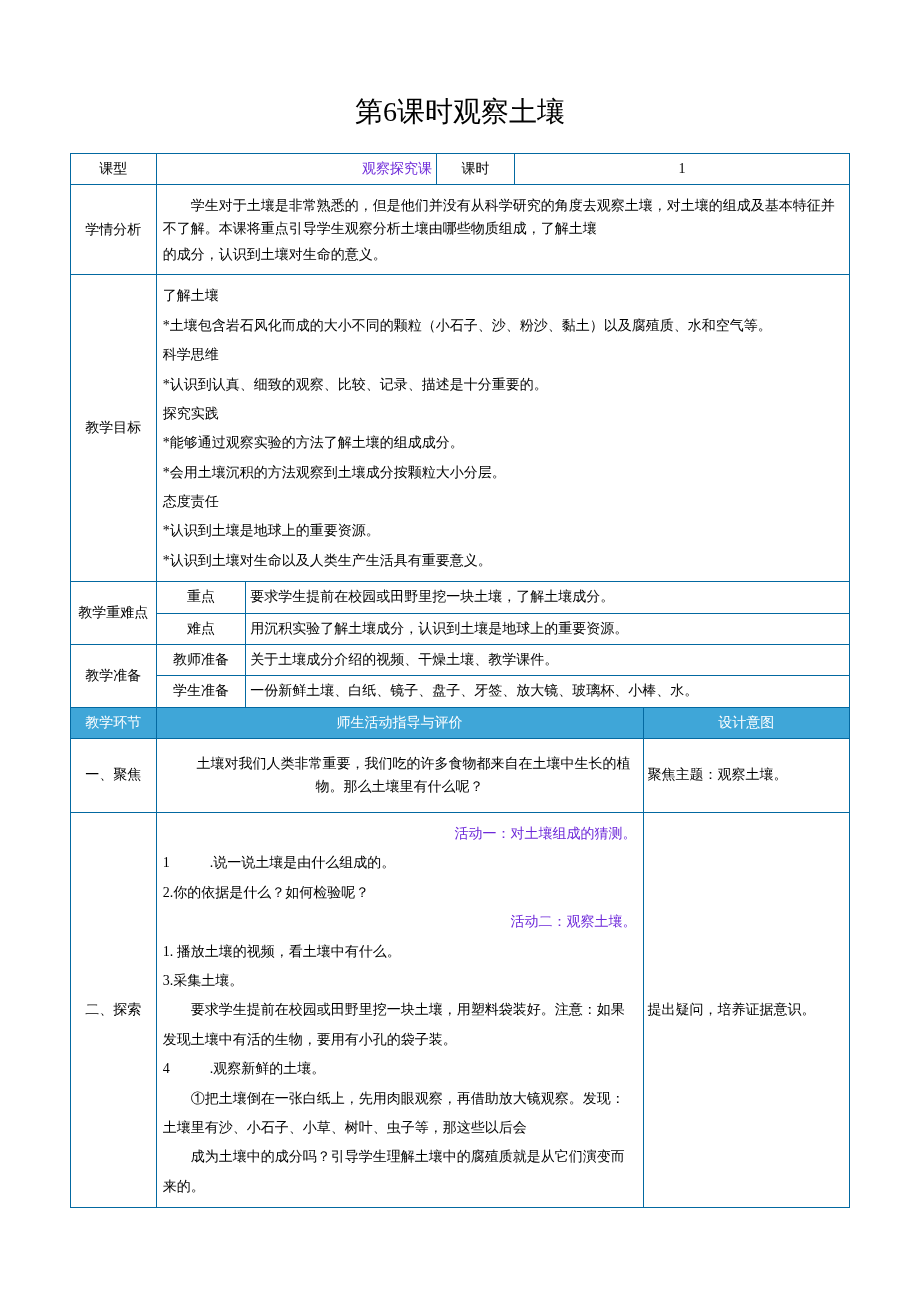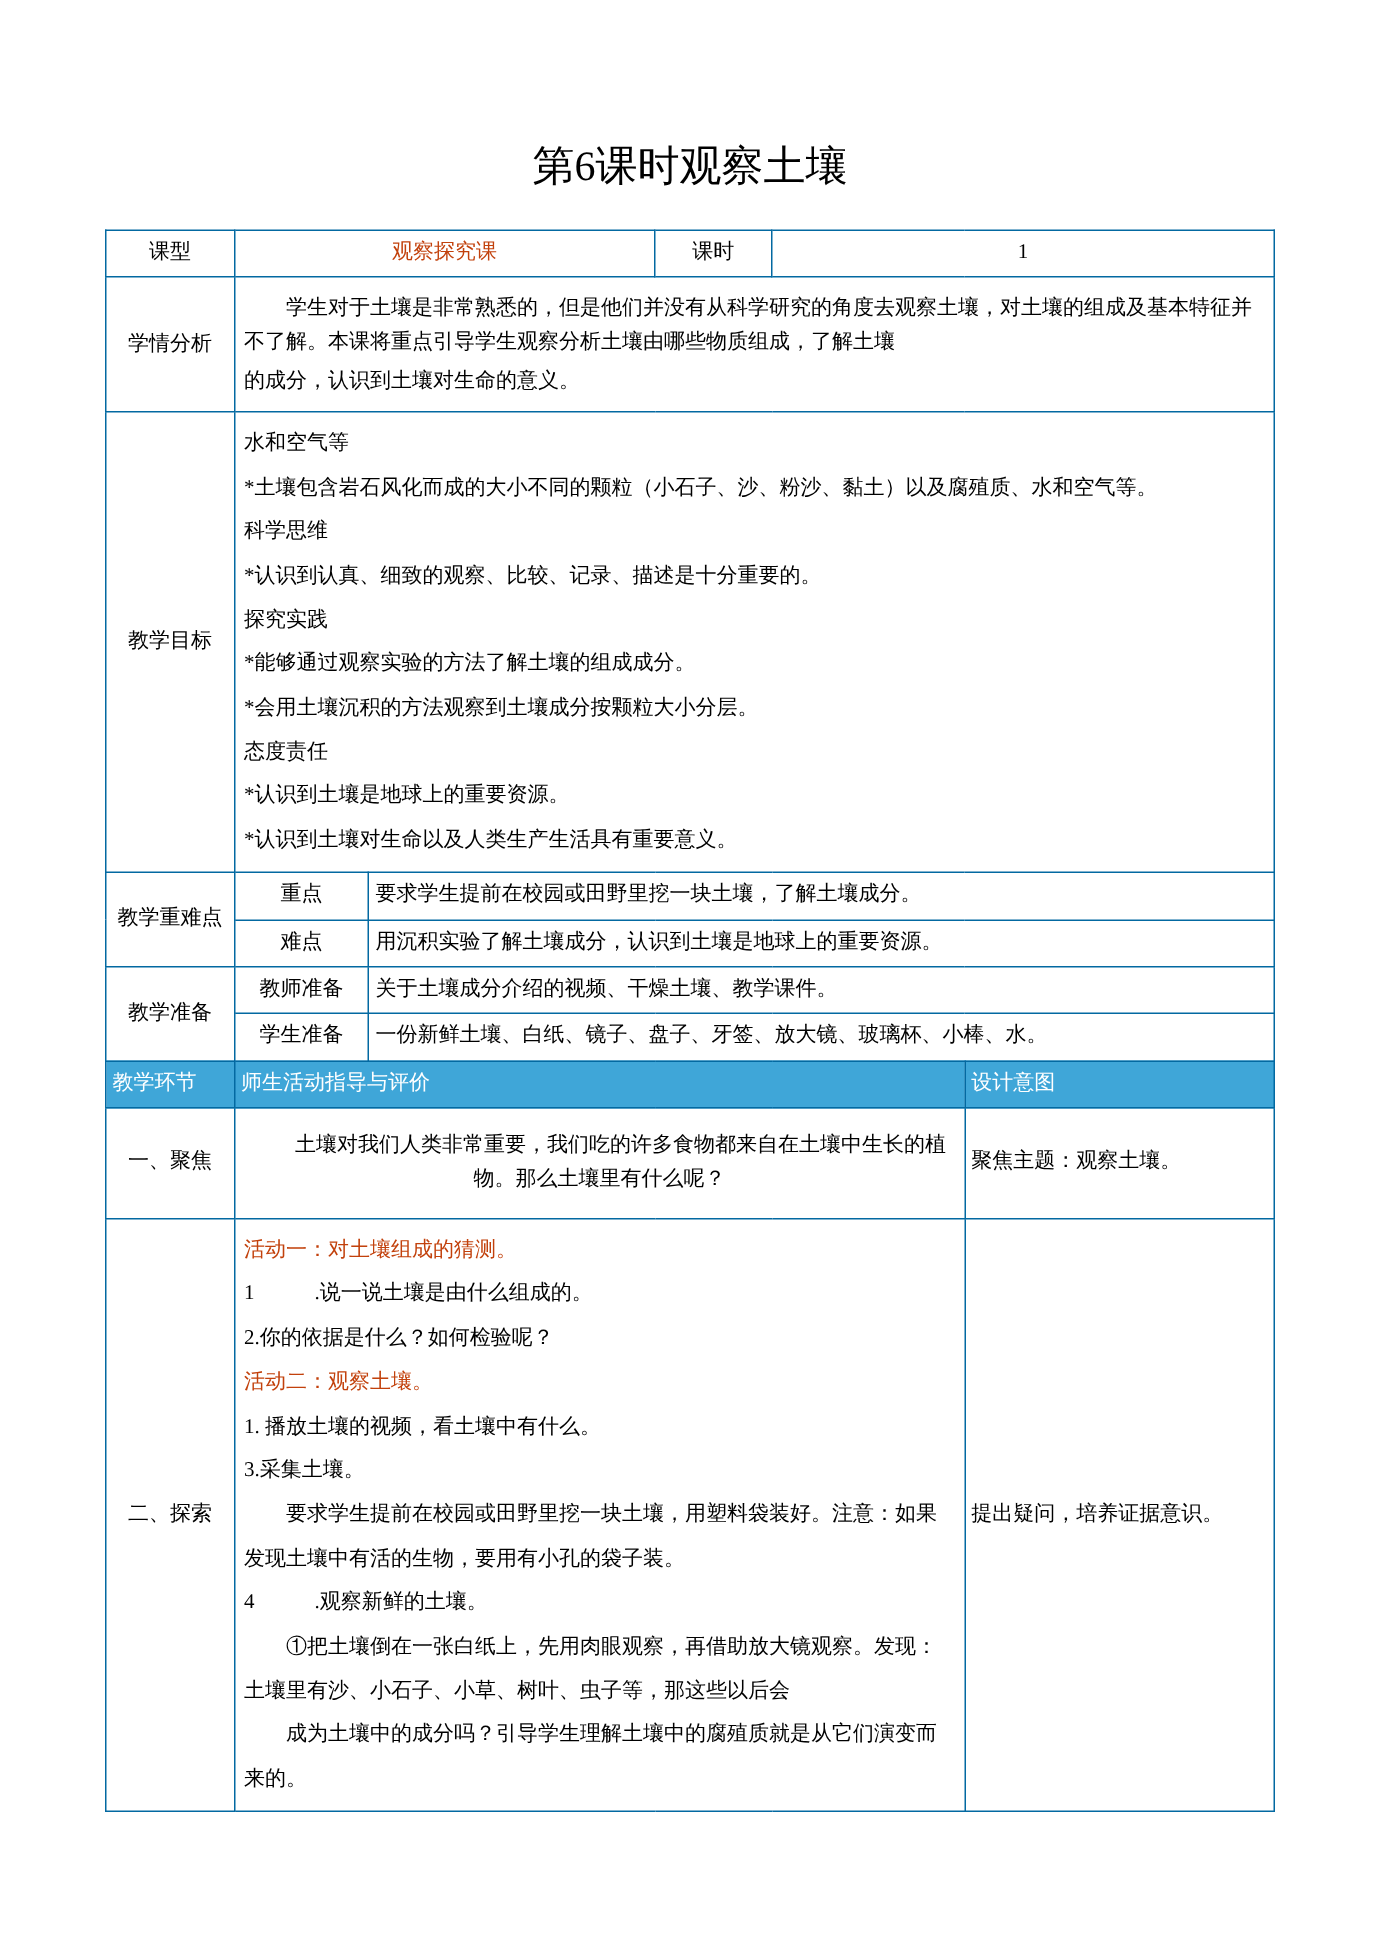--- a/index.html
+++ b/index.html
@@ -14,23 +14,23 @@
     }
     .title {
       text-align: center;
       font-size: 28px;
       font-weight: normal;
       margin: 20px 0 18px 0;
     }
     table { border-collapse: collapse; width: 100%; table-layout: fixed; }
     td { border: 1px solid #0369a1; padding: 4px 4px; vertical-align: middle; word-break: break-word; }
     .center { text-align: center; }
-    .blue { color: #c2410c; }
+    .blue { color: #6d28d9; text-align: right; }
     .header-row { background: #3fa6d8; color: #fff; }
-    .header-row td { }
+    .header-row td { text-align: center; }
     .multi { line-height: 2.1; padding: 6px 6px; }
     .indent { text-indent: 2em; }
     .c1 { width: 11%; }
     .c2 { width: 11.5%; }
     .c3 { width: 24.5%; }
     .c4 { width: 10%; }
     .c5a { width: 16.5%; }
     .c5b { width: 26.5%; }
   </style>
 </head>
@@ -62,21 +62,21 @@
       <div class="indent">学生对于土壤是非常熟悉的，但是他们并没有从科学研究的角度去观察土壤，对土壤的组成及基本特征并不了解。本课将重点引导学生观察分析土壤由哪些物质组成，了解土壤</div>
     </td>
   </tr>
   <tr>
     <td colspan="5" style="border-top:none;padding:2px 6px 8px 6px;">的成分，认识到土壤对生命的意义。</td>
   </tr>
 
   <tr>
     <td class="center">教学目标</td>
     <td colspan="5" class="multi">
-      <div>水和空气等</div>
+      <div>了解土壤</div>
       <div>*土壤包含岩石风化而成的大小不同的颗粒（小石子、沙、粉沙、黏土）以及腐殖质、水和空气等。</div>
       <div>科学思维</div>
       <div>*认识到认真、细致的观察、比较、记录、描述是十分重要的。</div>
       <div>探究实践</div>
       <div>*能够通过观察实验的方法了解土壤的组成成分。</div>
       <div>*会用土壤沉积的方法观察到土壤成分按颗粒大小分层。</div>
       <div>态度责任</div>
       <div>*认识到土壤是地球上的重要资源。</div>
       <div>*认识到土壤对生命以及人类生产生活具有重要意义。</div>
     </td>

